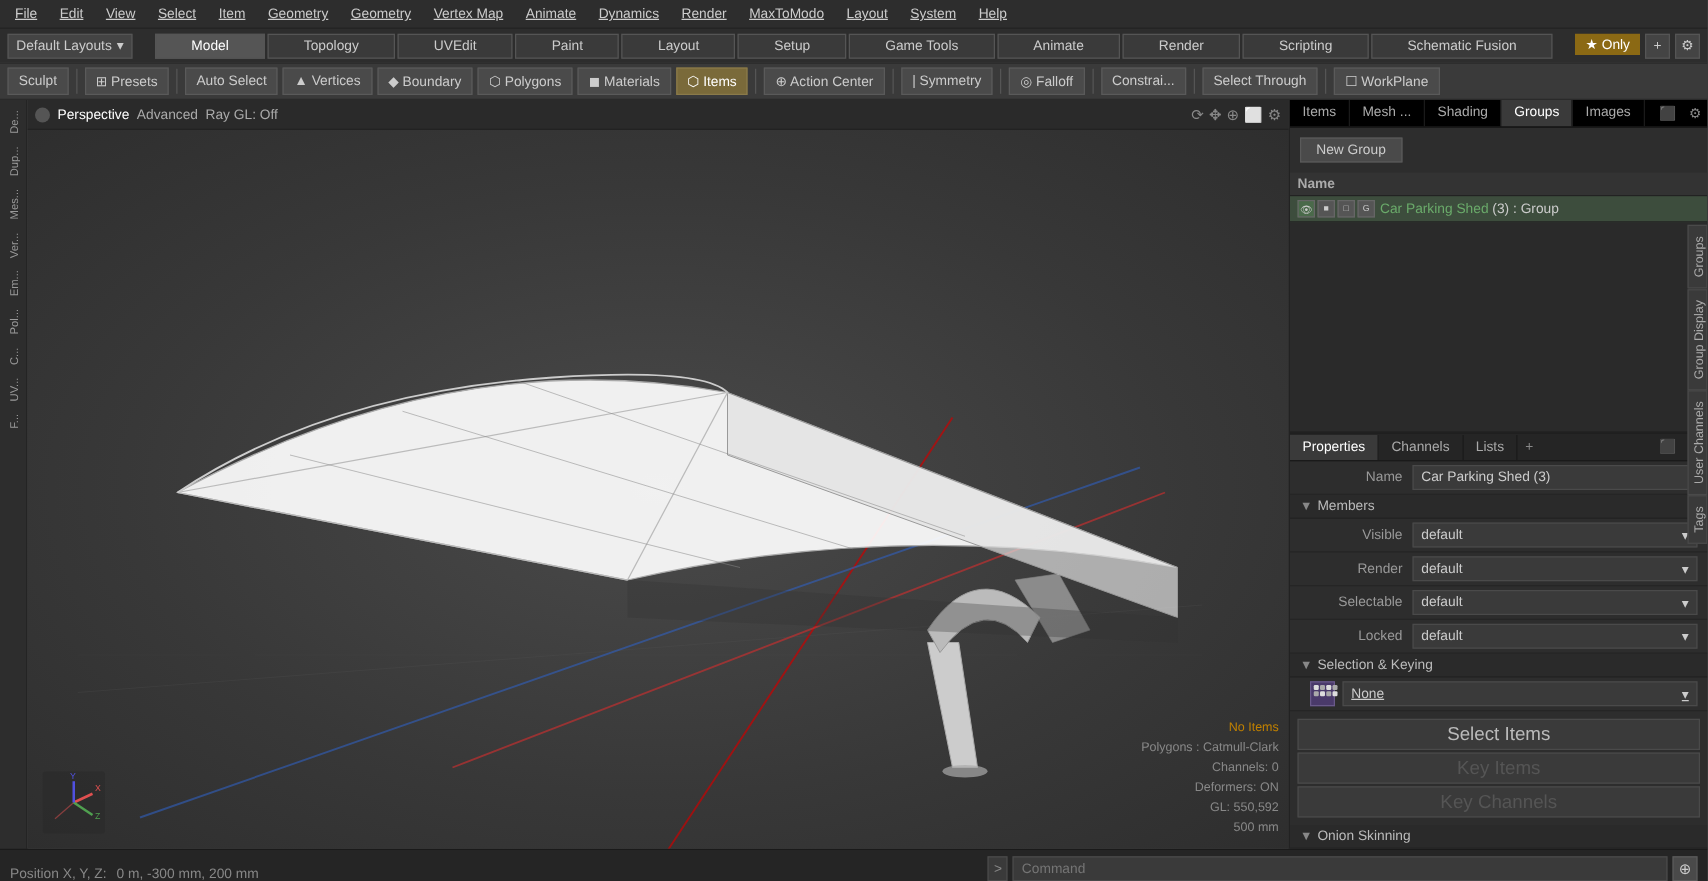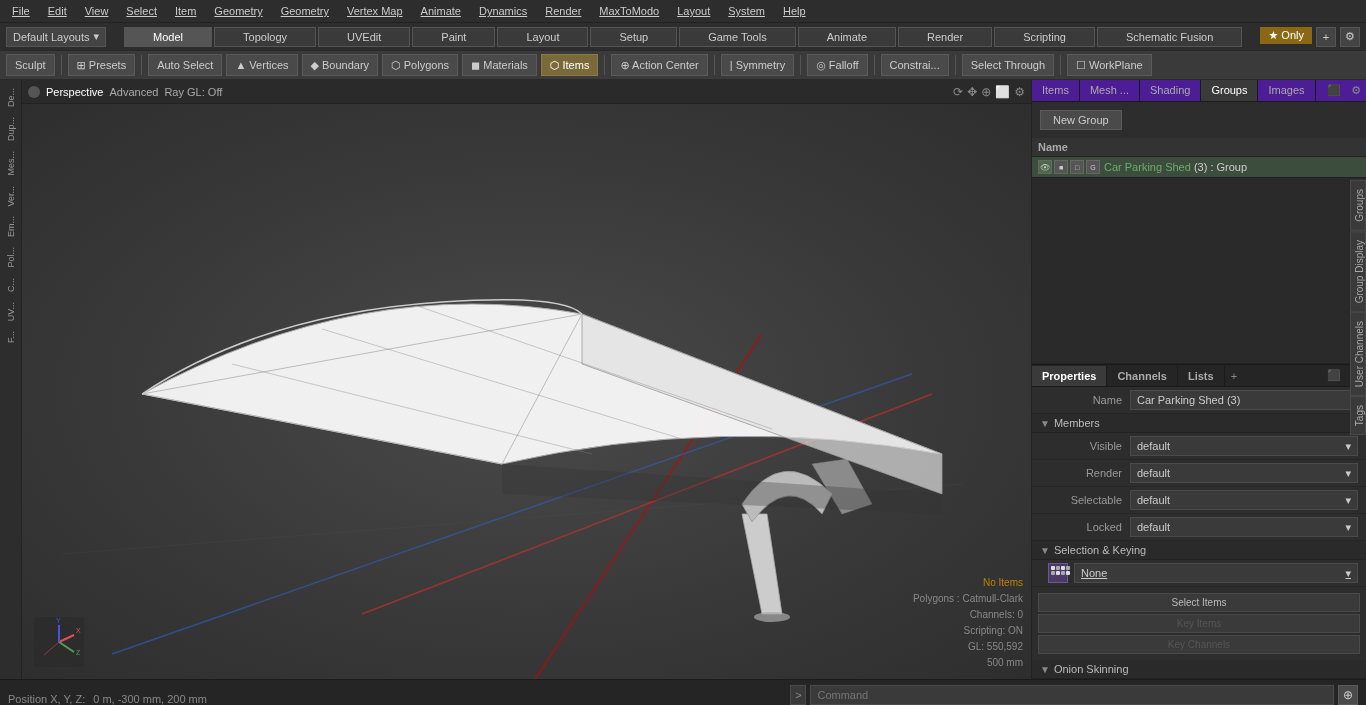--- a/index.html
+++ b/index.html
@@ -249,21 +249,21 @@
       background: #2d2d2d;
       border-left: 1px solid #222;
       display: flex;
       flex-direction: column;
       flex-shrink: 0;
     }
 
     
     .right-panel-tabs {
       display: flex;
-      background: #4c1d95;
+      background: #000000;
       border-bottom: 1px solid #1a1a1a;
     }
     .right-panel-tab {
       padding: 4px 10px;
       font-size: 11px;
       color: #aaa;
       cursor: pointer;
       border-right: 1px solid #1a1a1a;
     }
     .right-panel-tab.active {
@@ -339,21 +339,20 @@
       background: #252525;
       border-bottom: 1px solid #1a1a1a;
       align-items: center;
     }
     .properties-tab {
       padding: 4px 10px;
       font-size: 11px;
       color: #aaa;
       cursor: pointer;
       border-right: 1px solid #1a1a1a;
-      font-weight: bold;
     }
     .properties-tab.active {
       background: #3a3a3a;
       color: #fff;
     }
     .properties-tab-plus {
       padding: 4px 6px;
       color: #888;
       cursor: pointer;
     }
@@ -435,21 +434,21 @@
       height: 4px;
       background: #aaa;
       border-radius: 1px;
     }
     .keying-dot.lit { background: #ddd; }
     .action-btn {
       background: #3a3a3a;
       border: 1px solid #4a4a4a;
       color: #999;
       padding: 3px 0;
-      font-size: 10px;
+      font-size: 15px;
       width: 100%;
       cursor: pointer;
       text-align: center;
       display: block;
       margin: 2px 0;
     }
     .action-btn.disabled { color: #555; cursor: default; }
     .action-btn.enabled { color: #bbb; }
     .action-btns-container {
       padding: 4px 6px;
@@ -673,21 +672,21 @@
             <text x="42" y="16" fill="#e05050" font-size="7">X</text>
             <text x="42" y="38" fill="#50a050" font-size="7">Z</text>
             <text x="22" y="6" fill="#5050e0" font-size="7">Y</text>
           </svg>
         </div>
 
         <div class="viewport-overlay">
           <div class="no-items-label">No Items</div>
           <div>Polygons : Catmull-Clark</div>
           <div>Channels: 0</div>
-          <div>Scripting: ON</div>
+          <div>Deformers: ON</div>
           <div>GL: 550,592</div>
           <div>500 mm</div>
         </div>
       </div>
     </div>
   </div>
 
   <div class="right-panel" style="position:relative;">
 
     <div class="right-panel-tabs">

